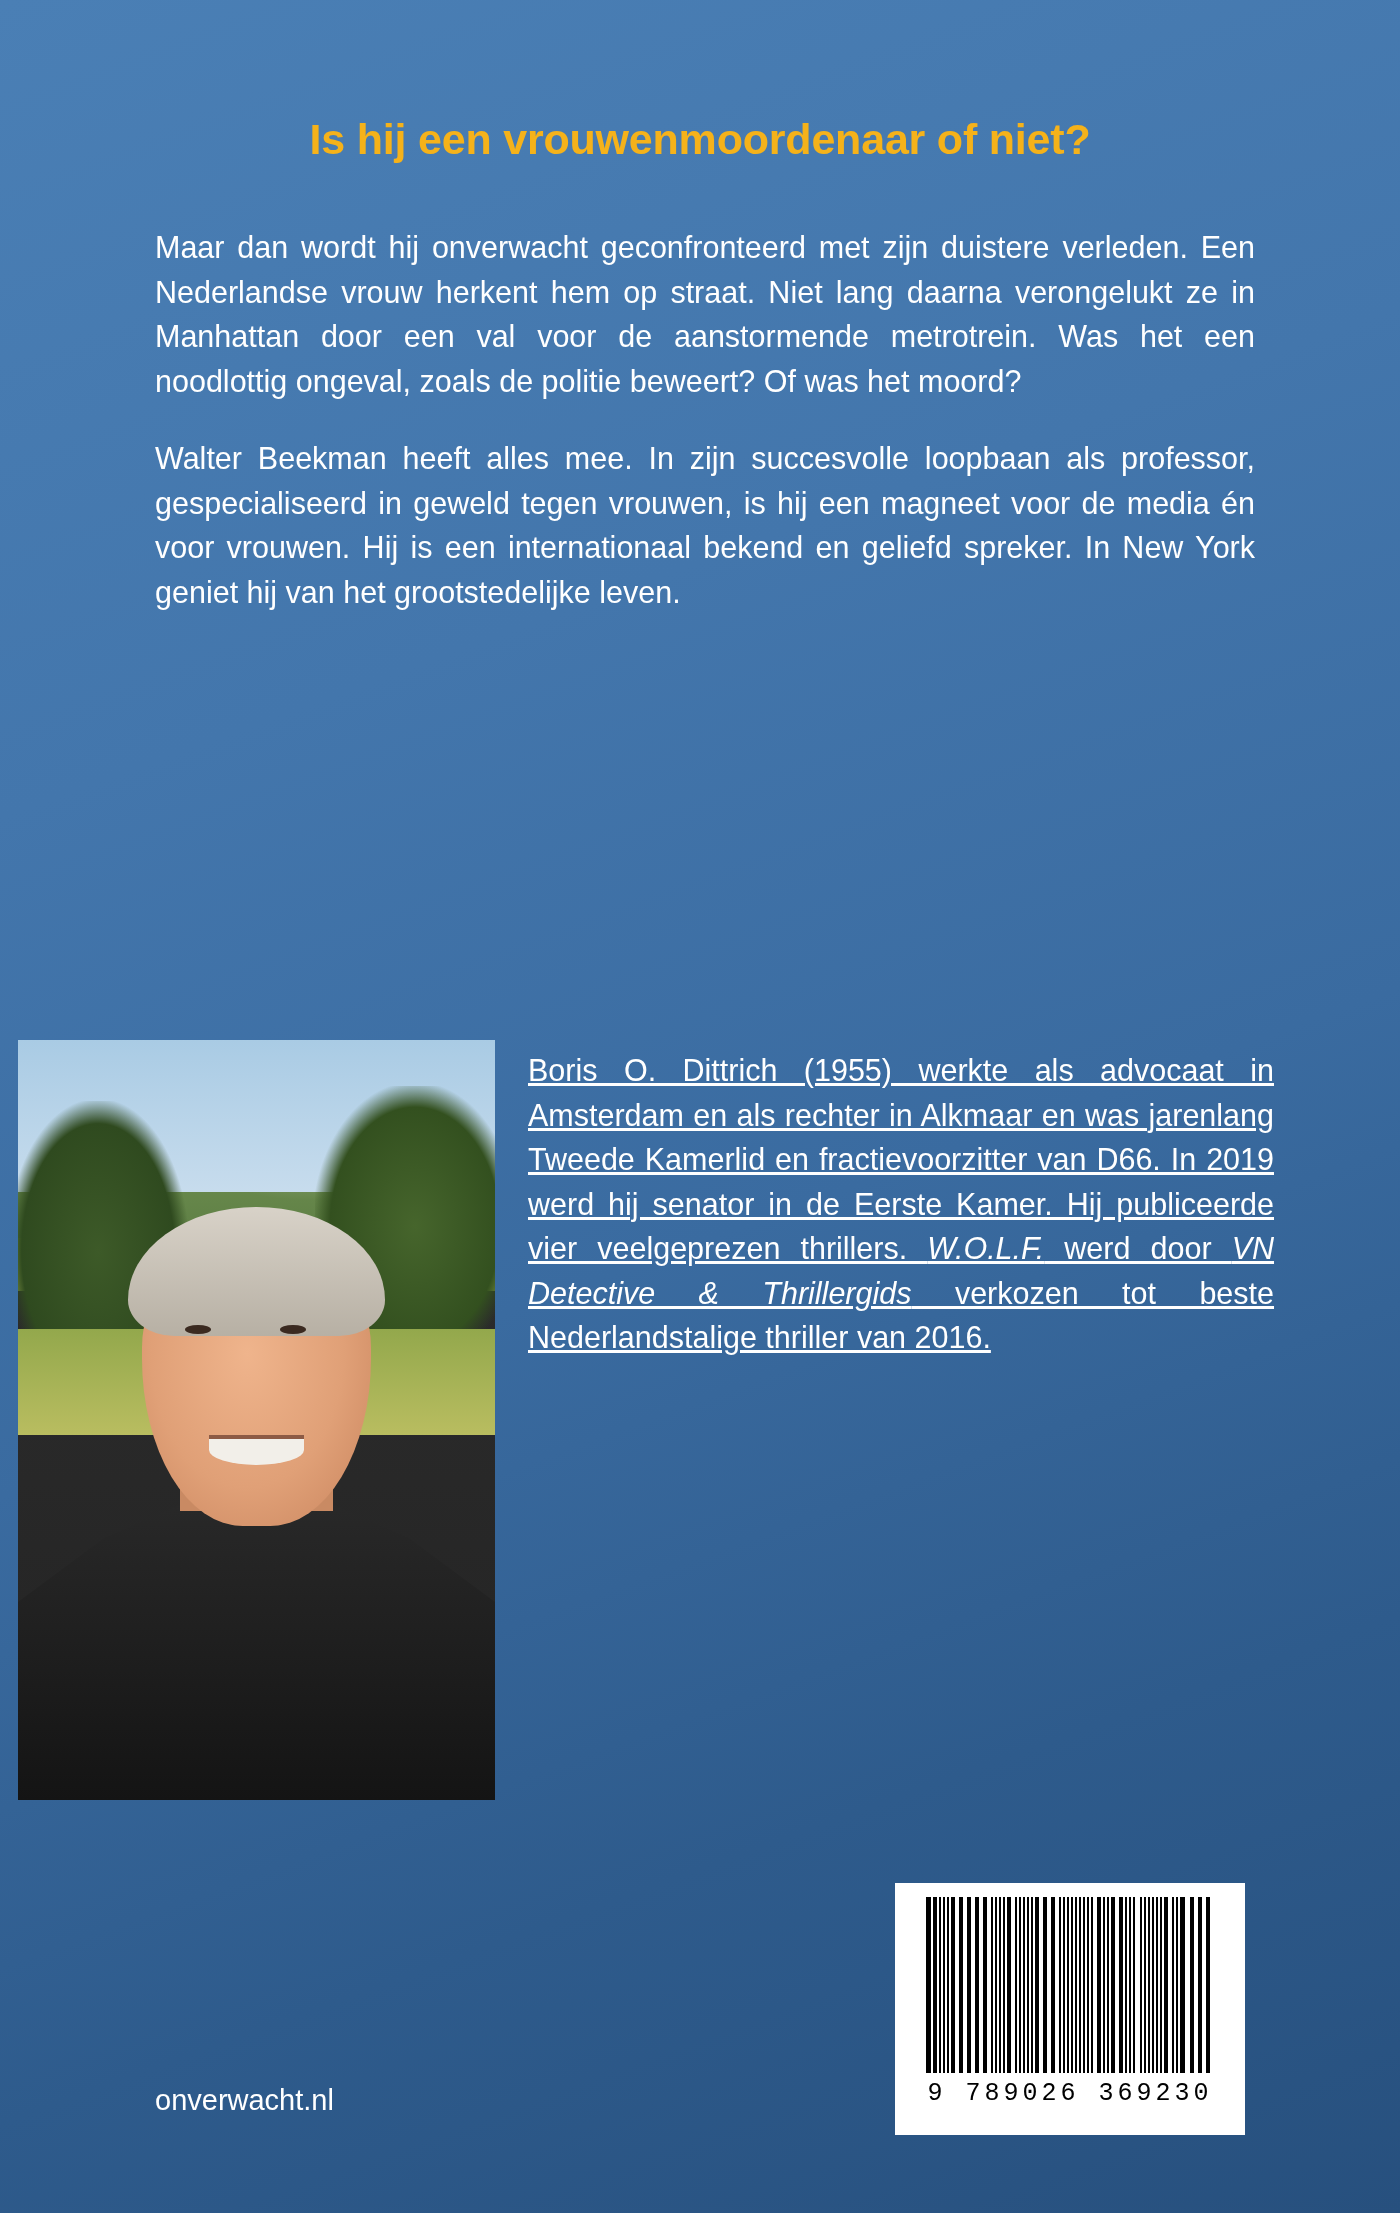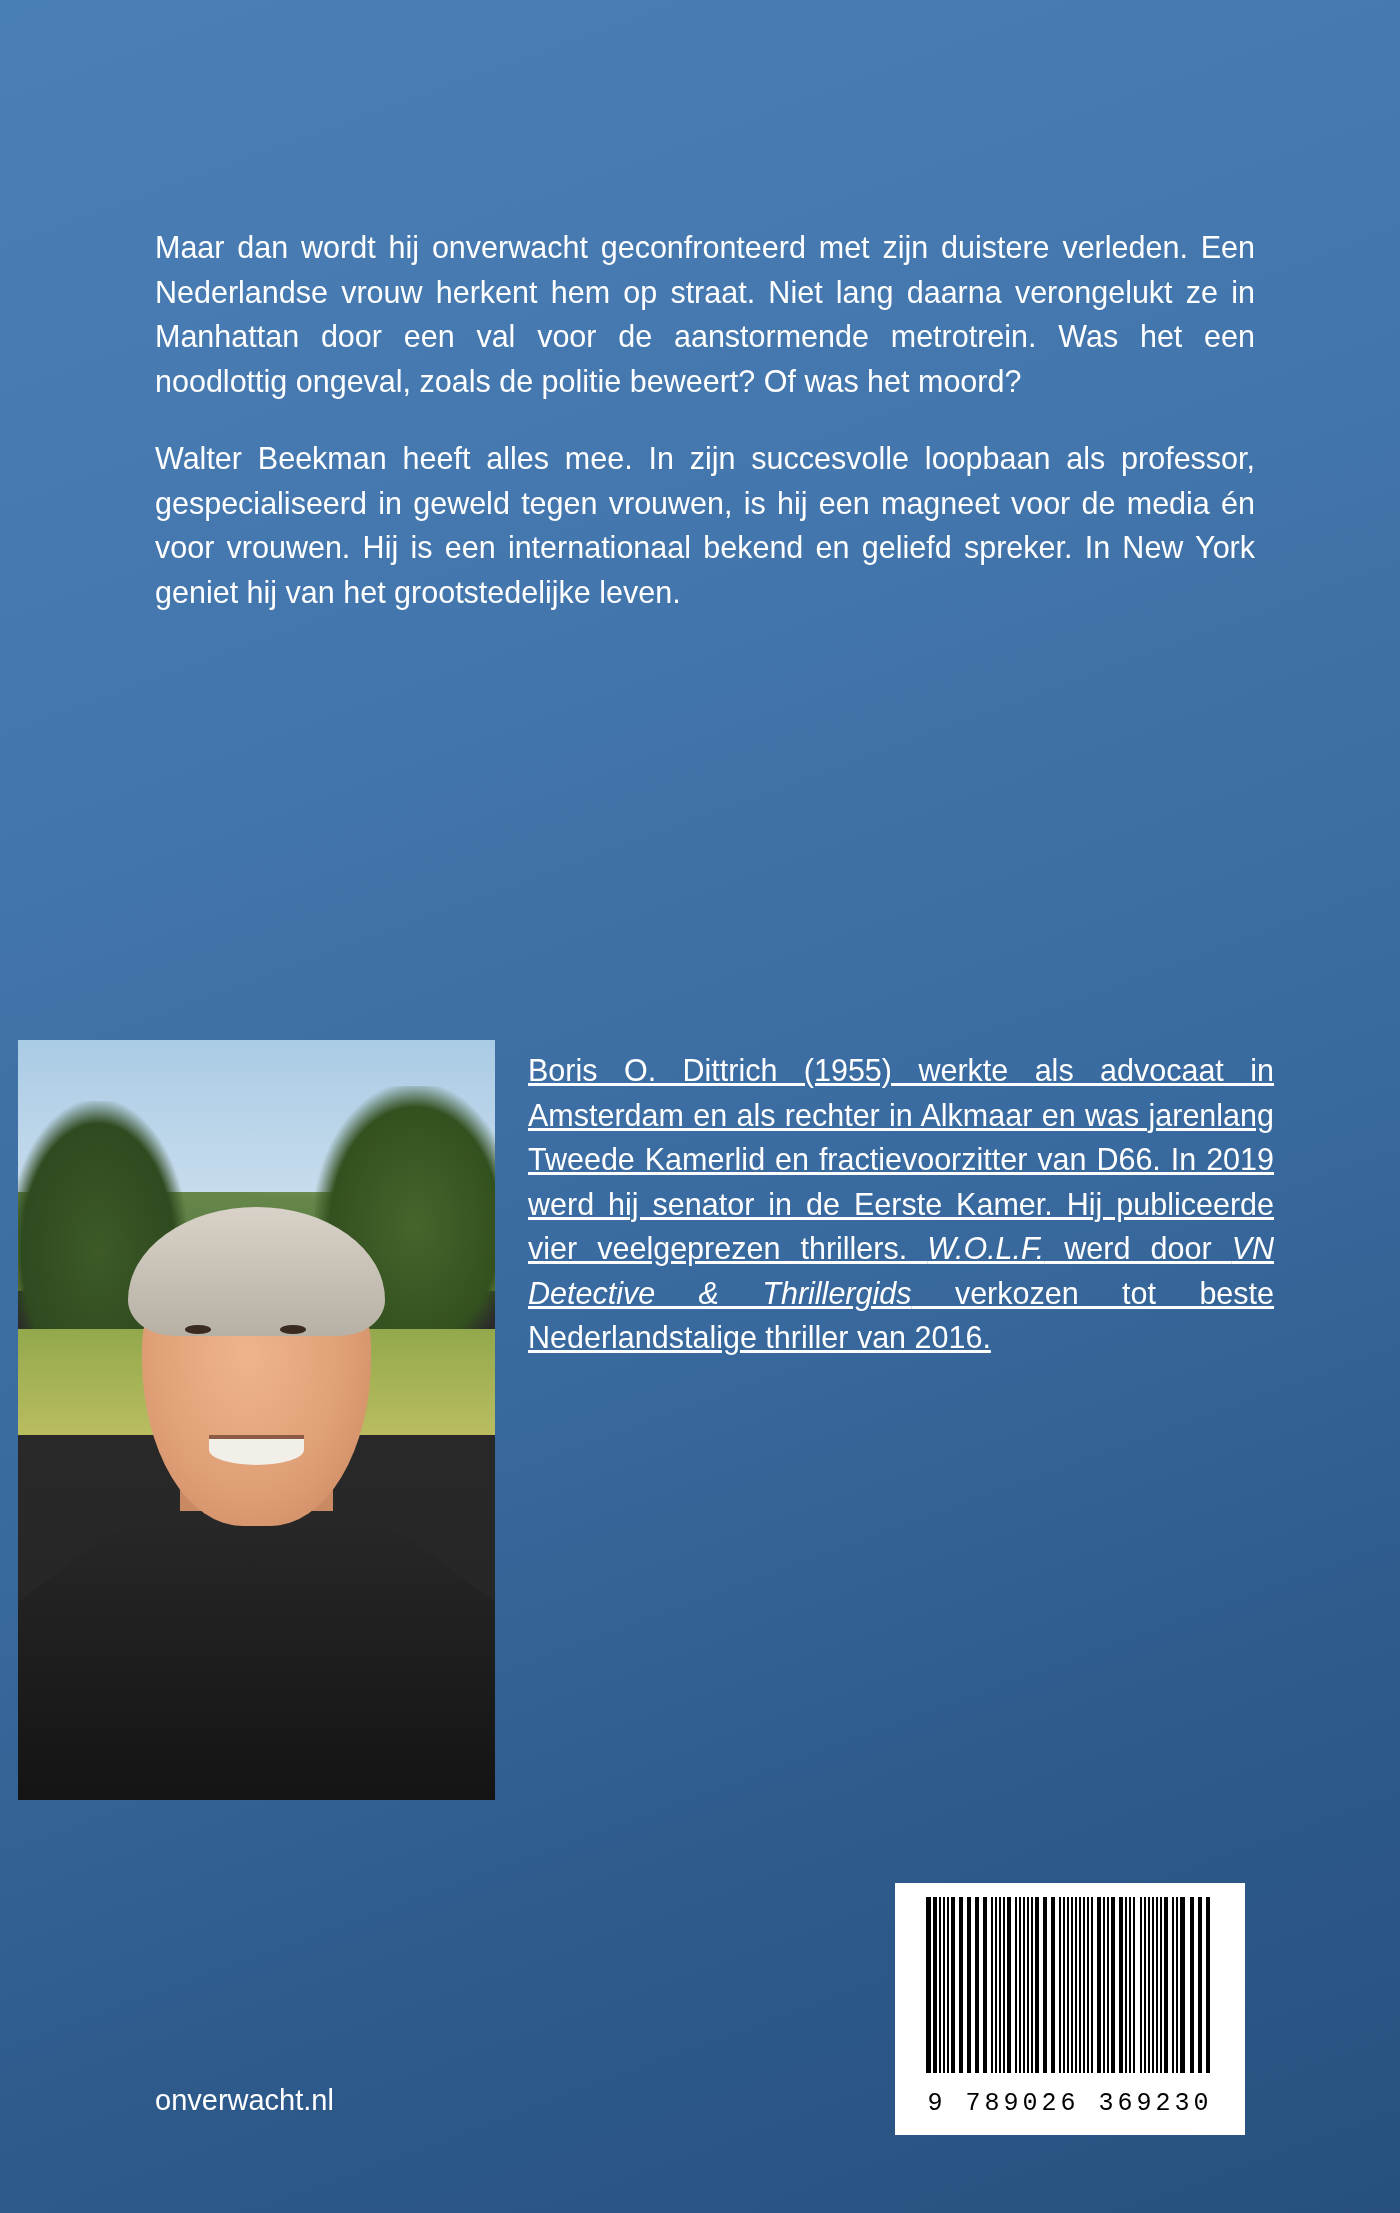--- a/index.html
+++ b/index.html
@@ -181,32 +181,33 @@
     height: 176px;
     display: flex;
     align-items: stretch;
     gap: 0;
   }
   .barcode-bars span {
     display: block;
     height: 100%;
   }
   .barcode-digits {
-    margin-top: 16px;
+    margin-top: 6px;
     font-family: "Liberation Mono", monospace;
     font-size: 25px;
     letter-spacing: 4px;
     color: #000000;
   }
 </style>
 </head>
 <body>
 
 <div class="cover">
 
+  <div class="headline">Is hij een vrouwenmoordenaar of niet?</div>
 
   <div class="blurb">
     <p>Maar dan wordt hij onverwacht geconfronteerd met zijn duistere verleden. Een Nederlandse vrouw herkent hem op straat. Niet lang daarna verongelukt ze in Manhattan door een val voor de aanstormende metrotrein. Was het een noodlottig ongeval, zoals de politie beweert? Of was het moord?</p>
     <p>Walter Beekman heeft alles mee. In zijn succesvolle loopbaan als professor, gespecialiseerd in geweld tegen vrouwen, is hij een magneet voor de media én voor vrouwen. Hij is een internationaal bekend en geliefd spreker. In New York geniet hij van het grootstedelijke leven.</p>
   </div>
 
   <div class="author-row">
 
     <div class="author-photo">
       <div class="photo-canvas">

